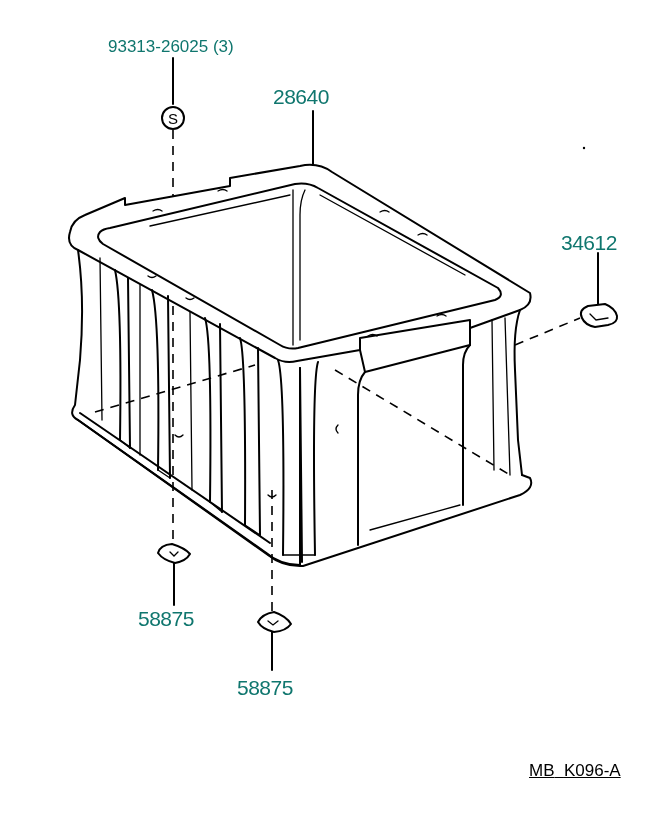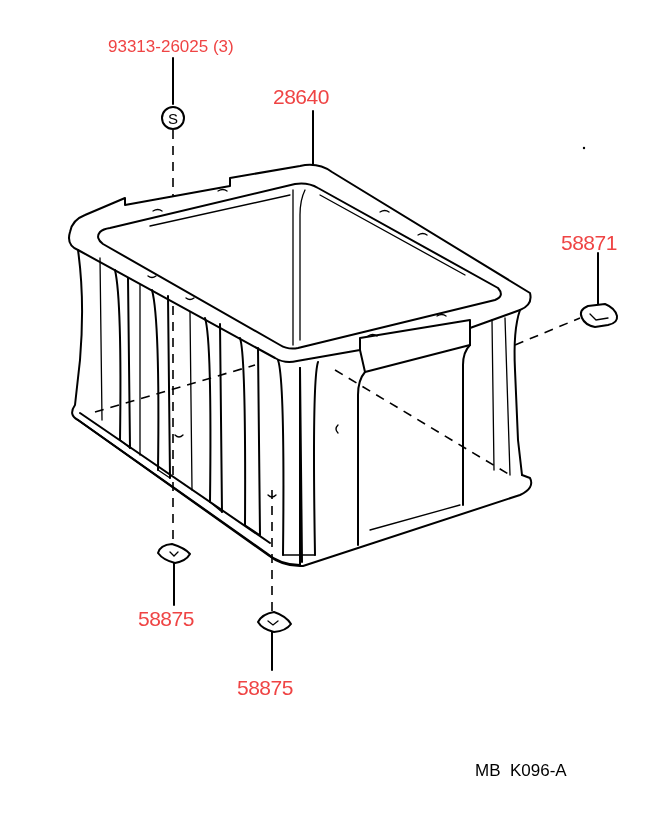--- a/index.html
+++ b/index.html
@@ -1,17 +1,17 @@
 <!DOCTYPE html>
 <html><head>
 <meta charset="utf-8">
 <style>
   html, body { margin: 0; padding: 0; background: #ffffff; }
   body { width: 664px; height: 826px; position: relative; overflow: hidden; font-family: "Liberation Sans", sans-serif; }
-  .label { position: absolute; color: #ef4444; font-family: "Liberation Sans", sans-serif; font-size: 21px; letter-spacing: -0.5px; white-space: nowrap; line-height: 1; }
+  .label { position: absolute; color: #0f766e; font-family: "Liberation Sans", sans-serif; font-size: 21px; letter-spacing: -0.5px; white-space: nowrap; line-height: 1; }
   .label.small { font-size: 17px; letter-spacing: 0; }
   .code { position: absolute; color: #000; font-family: "Liberation Sans", sans-serif; font-size: 17px; white-space: nowrap; line-height: 1; }
   svg.drawing { position: absolute; left: 0; top: 0; }
   .st { fill: none; stroke: #000; stroke-width: 2; stroke-linejoin: round; stroke-linecap: round; }
   .thin { fill: none; stroke: #000; stroke-width: 1.3; stroke-linecap: round; }
   .dash { fill: none; stroke: #000; stroke-width: 1.6; stroke-dasharray: 9 7; }
   .fillw { fill: #fff; stroke: #000; stroke-width: 2; stroke-linejoin: round; }
 </style>
 </head>
 <body>
@@ -102,19 +102,19 @@
   <path class="thin" d="M 170 552 L 174 556 L 178 552"></path>
 
   <path class="fillw" d="M 258 622 Q 262 614 274 612 Q 286 616 291 624 Q 286 631 274 632 Q 262 629 258 622 Z"></path>
   <path class="thin" d="M 268 621 L 273 625 L 278 621"></path>
 
   <circle cx="584" cy="148" r="1.2" fill="#000"></circle>
 </svg>
 
 <div class="label small" style="left:108px; top:38px;">93313-26025 (3)</div>
 <div class="label" style="left:273px; top:86px;">28640</div>
-<div class="label" style="left:561px; top:232px;">58871</div>
+<div class="label" style="left:561px; top:232px;">34612</div>
 <div class="label" style="left:138px; top:608px;">58875</div>
 <div class="label" style="left:237px; top:677px;">58875</div>
 
-<div class="code" style="left:475px; top:762px;">
+<div class="code" style="left:529px; top:762px;text-decoration:underline;">
   <span>MB</span>&nbsp;&nbsp;<span>K096-A</span>
 </div>
 
 </body></html>

